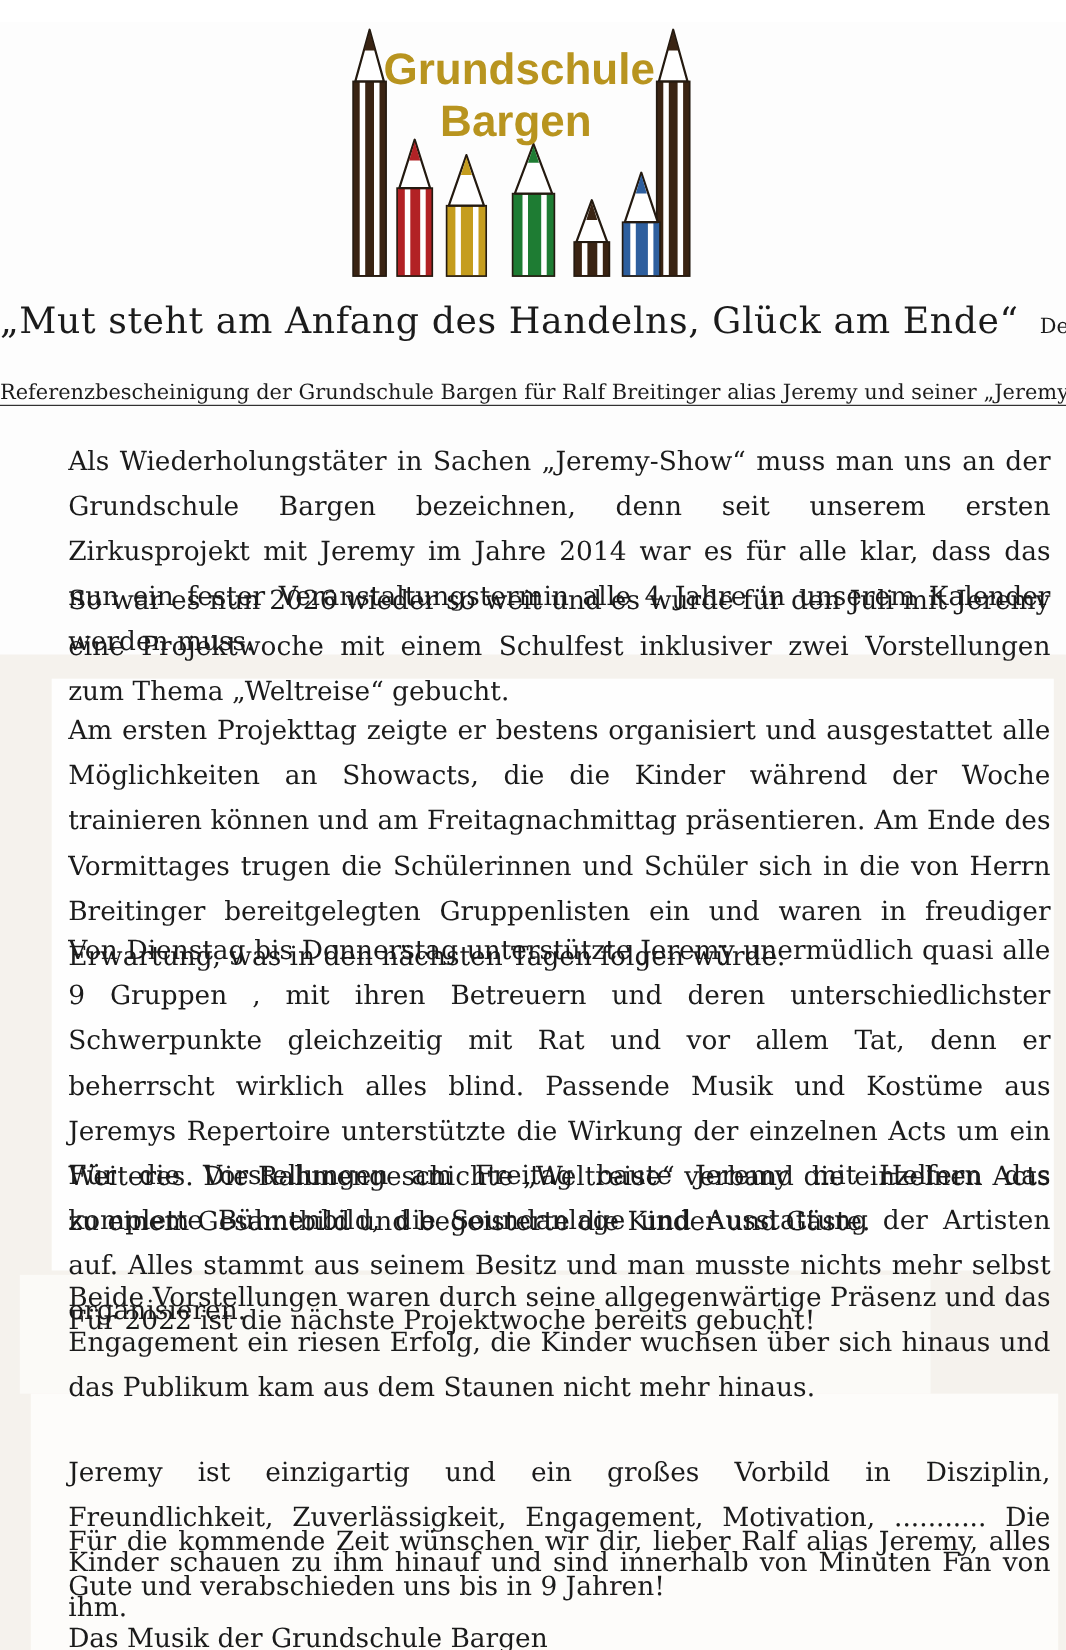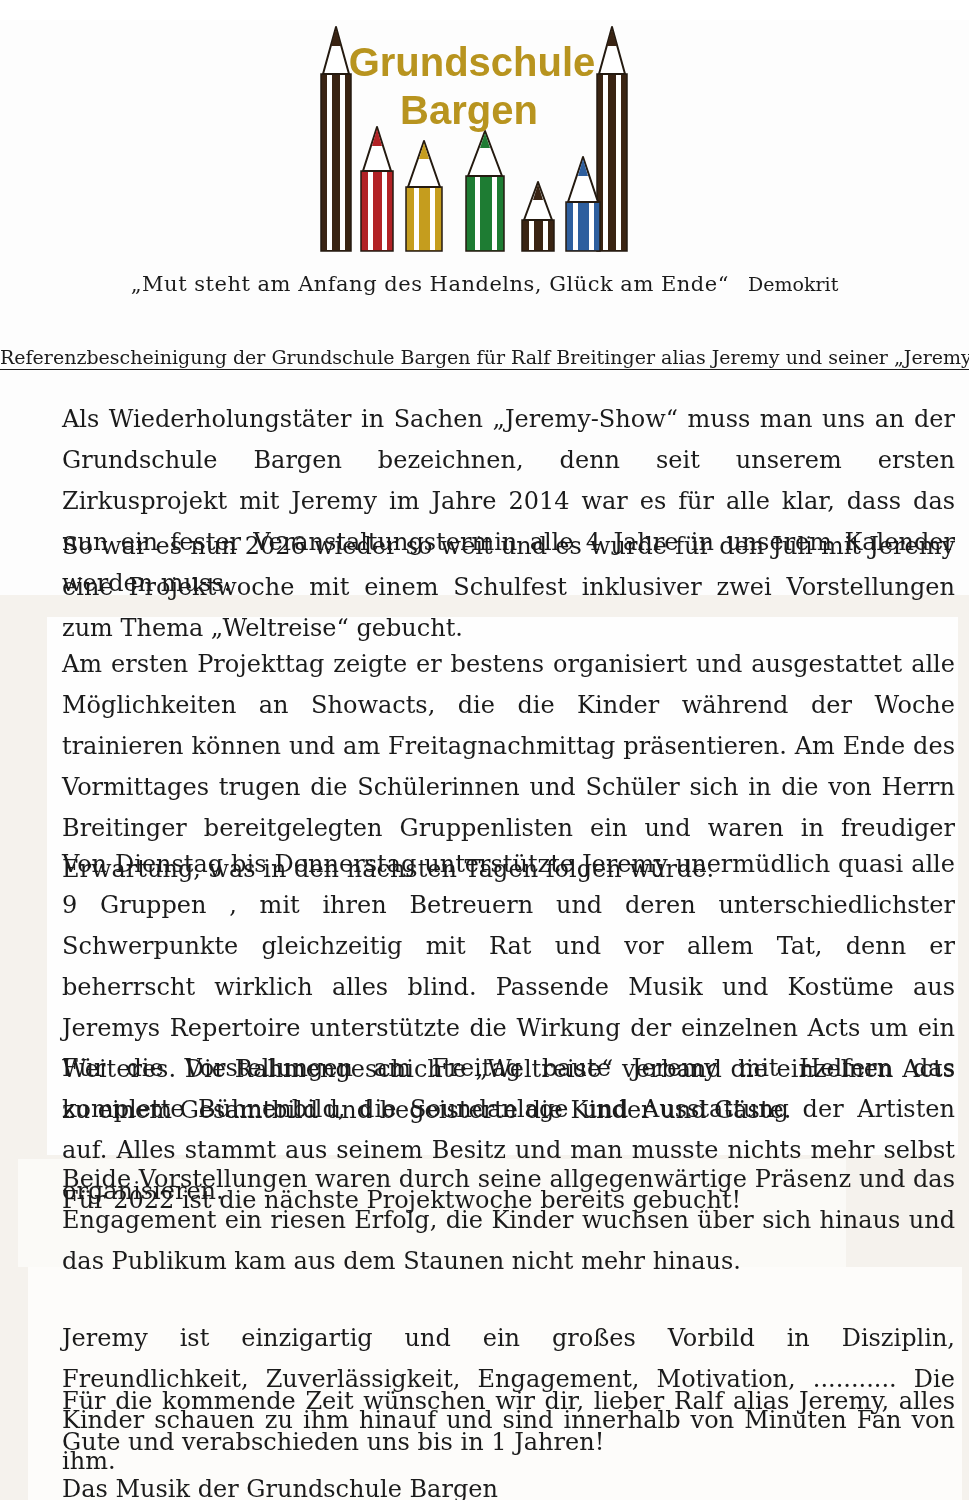--- a/index.html
+++ b/index.html
@@ -49,21 +49,21 @@
     fill: var(--c-gold, #b8941f);
   }
   .quote-line {
     position: absolute;
     left: 0; top: 252px;
     width: 969px;
     text-align: center;
     white-space: nowrap;
   }
   .quote-text {
-    font-size: 21px;
+    font-size: 33px;
     letter-spacing: 0.5px;
   }
   .quote-attrib {
     font-size: 19px;
     margin-left: 14px;
   }
   .doc-heading {
     position: absolute;
     left: 0; top: 326px;
     width: 969px;
@@ -183,16 +183,16 @@
   <div class="doc-heading">Referenzbescheinigung der Grundschule Bargen für Ralf Breitinger alias Jeremy und seiner „Jeremy-Show“</div>
 
   <p class="para p1">Als Wiederholungstäter in Sachen „Jeremy-Show“ muss man uns an der Grundschule Bargen bezeichnen, denn seit unserem ersten Zirkusprojekt mit Jeremy im Jahre 2014 war es für alle klar, dass das nun ein fester Veranstaltungstermin alle 4 Jahre in unserem Kalender werden muss.</p>
   <p class="para p2">So war es nun 2026 wieder so weit und es wurde für den Juli mit Jeremy eine Projektwoche mit einem Schulfest inklusiver zwei Vorstellungen zum Thema „Weltreise“ gebucht.</p>
   <p class="para p4">Am ersten Projekttag zeigte er bestens organisiert und ausgestattet alle Möglichkeiten an Showacts, die die Kinder während der Woche trainieren können und am Freitagnachmittag präsentieren. Am Ende des Vormittages trugen die Schülerinnen und Schüler sich in die von Herrn Breitinger bereitgelegten Gruppenlisten ein und waren in freudiger Erwartung, was in den nächsten Tagen folgen würde.</p>
   <p class="para p5">Von Dienstag bis Donnerstag unterstützte Jeremy unermüdlich quasi alle 9 Gruppen , mit ihren Betreuern und deren unterschiedlichster Schwerpunkte gleichzeitig mit Rat und vor allem Tat, denn er beherrscht wirklich alles blind. Passende Musik und Kostüme aus Jeremys Repertoire unterstützte die Wirkung der einzelnen Acts um ein Weiteres. Die Rahmengeschichte „Weltreise“ verband die einzelnen Acts zu einem Gesamtbild und begeisterte die Kinder und Gäste.</p>
   <p class="para p6">Für die Vorstellungen am Freitag baute Jeremy mit Helfern das komplette Bühnenbild, die Soundanlage und Ausstattung der Artisten auf. Alles stammt aus seinem Besitz und man musste nichts mehr selbst organisieren.</p>
   <p class="para p7">Beide Vorstellungen waren durch seine allgegenwärtige Präsenz und das Engagement ein riesen Erfolg, die Kinder wuchsen über sich hinaus und das Publikum kam aus dem Staunen nicht mehr hinaus.</p>
   <p class="para p7b">Für 2022 ist die nächste Projektwoche bereits gebucht!</p>
   <p class="para p8">Jeremy ist einzigartig und ein großes Vorbild in Disziplin, Freundlichkeit, Zuverlässigkeit, Engagement, Motivation, ........... Die Kinder schauen zu ihm hinauf und sind innerhalb von Minuten Fan von ihm.</p>
-  <p class="para p9">Für die kommende Zeit wünschen wir dir, lieber Ralf alias Jeremy, alles Gute und verabschieden uns bis in 1 Jahren!</p>
+  <p class="para p9">Für die kommende Zeit wünschen wir dir, lieber Ralf alias Jeremy, alles Gute und verabschieden uns bis in 9 Jahren!</p>
   <p class="para closing">Das Musik der Grundschule Bargen</p>
 
 </div>
 
 </body></html>

